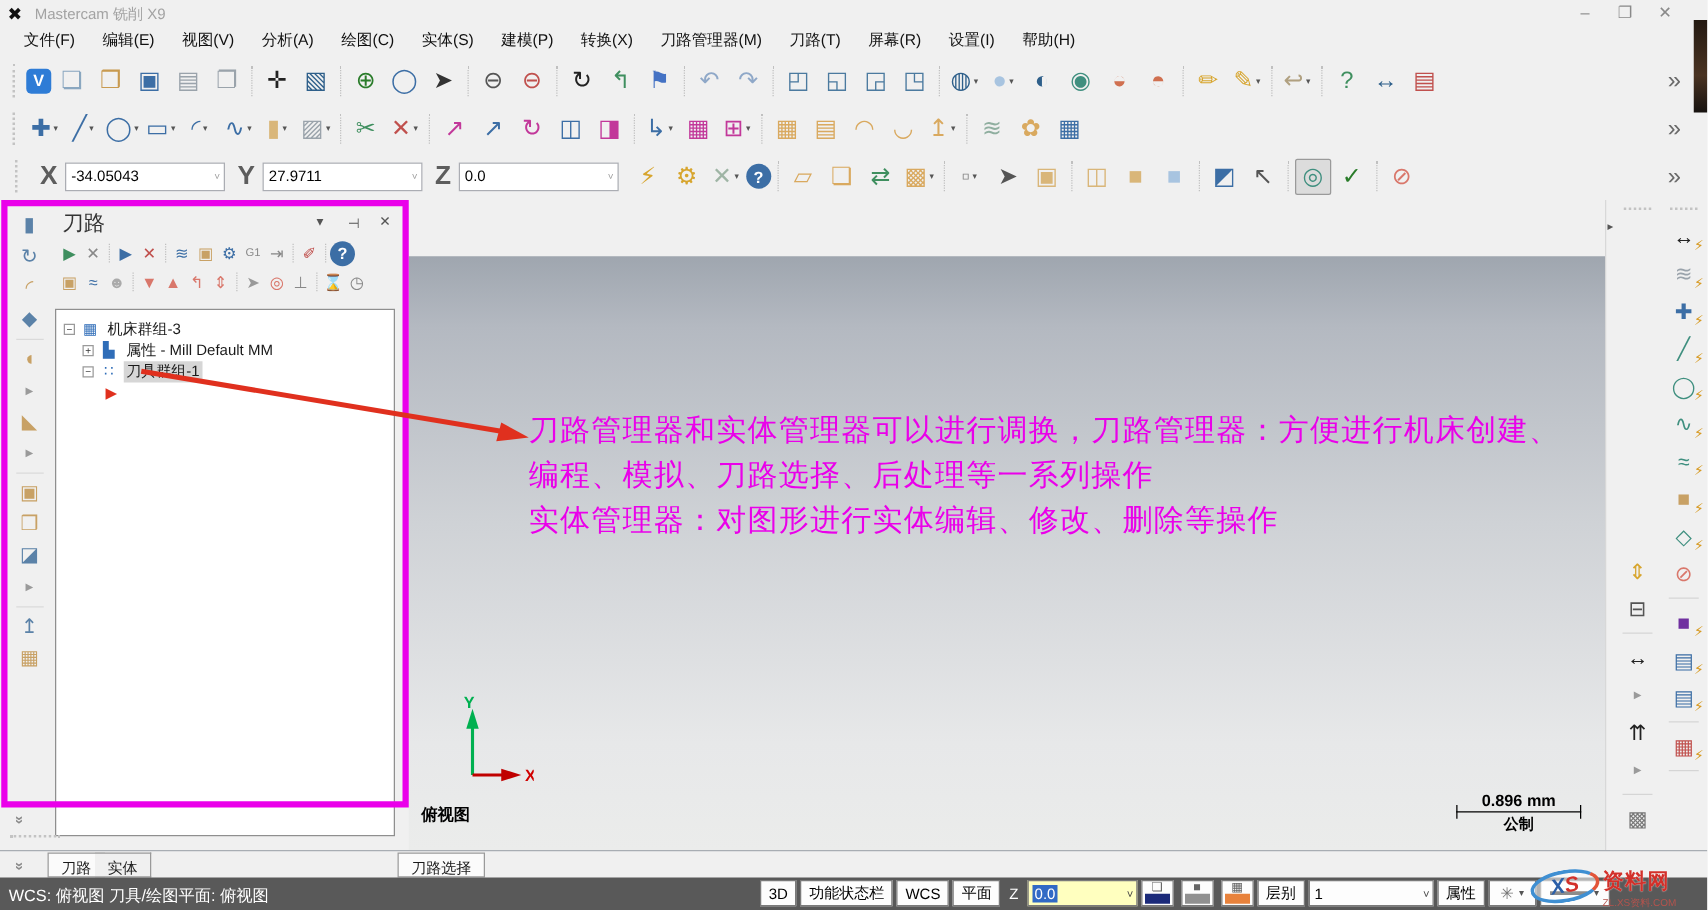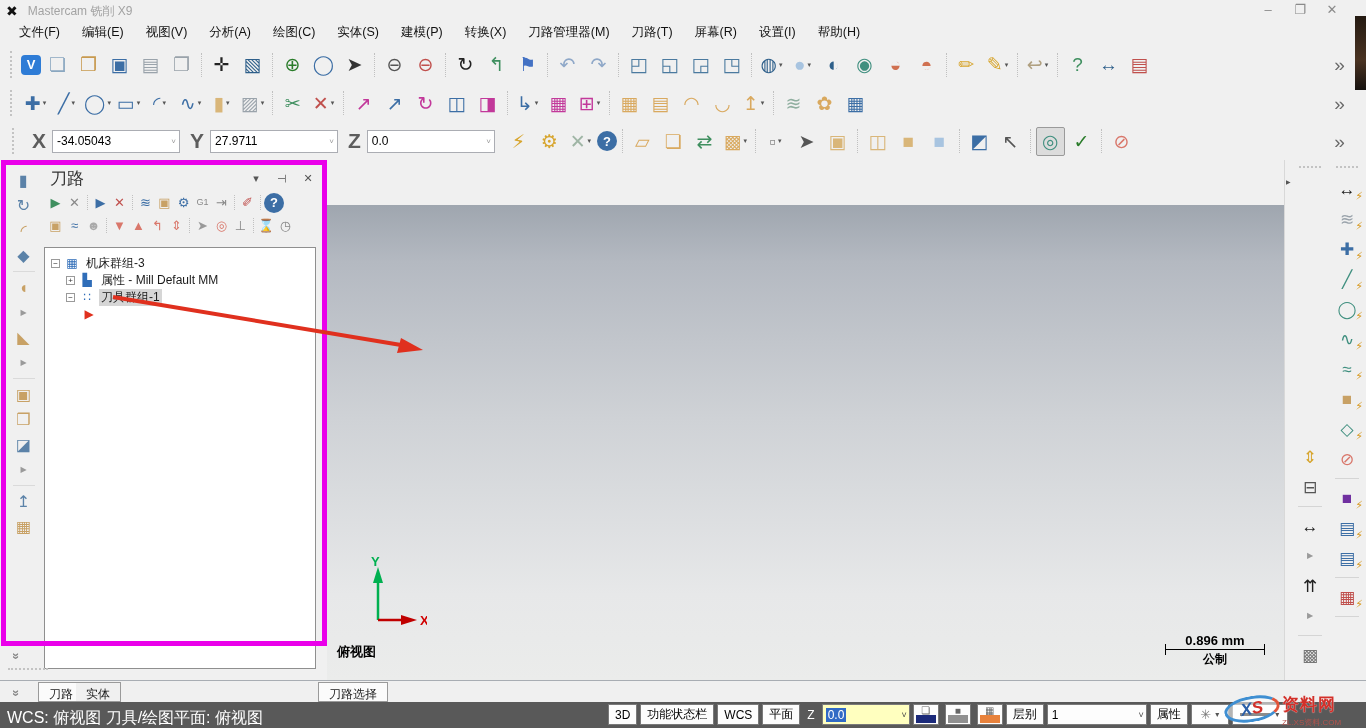--- a/index.html
+++ b/index.html
@@ -103,21 +103,21 @@
   .tabrow { position:absolute; left:0; top:680px; width:100%; height:22px; background:#f0f0f0; border-top:1px solid #a8adb3; }
   .chev2 { left:14px; top:4px; position:absolute; transform:rotate(90deg); color:#8a8a8a; font-weight:bold; letter-spacing:-2px; }
   .tab { position:absolute; top:1px; height:20px; padding:3px 10px 0; font-size:12px; border:1px solid #9a9a9a; background:#f0f0f0; }
   .tab.active { background:#fbfbfb; }
   .tab-toolpath { left:38px; }
   .tab-solids { left:76px; border-left:none; }
   .tab-viewsheet { left:318px; background:#fbfbfb; }
 
   
   .statusbar { position:absolute; left:0; top:702px; width:100%; height:26px; background:#595959; color:#fff; }
-  .sb-left { position:absolute; left:7px; top:6px; font-size:16px; }
+  .sb-left { position:absolute; left:7px; top:6px; font-size:13px; }
   .sb-right { position:absolute; left:608px; top:2px; display:flex; align-items:center; gap:3px; }
   .sbtn { height:21px; background:#fdfdfd; border:1px solid #7a7a7a; color:#000; display:flex; align-items:center; justify-content:center; padding:0 6px; font-size:12px; }
   .sb-zlabel { padding:0 4px; }
   .sb-zinput { width:88px; height:21px; background:#ffffbf; border:1px solid #7a7a7a; display:flex; align-items:center; position:relative; padding-left:3px; }
   .sb-zinput .sel { background:#316ac5; color:#fff; padding:0 2px; font-size:12px; }
   .sb-zinput .ddv, .sb-linput .ddv { position:absolute; right:2px; color:#444; font-size:9px; }
   .sb-swatch { width:26px; height:21px; background:#fdfdfd; border:1px solid #7a7a7a; position:relative; display:flex; justify-content:center; }
   .sb-swatch .si { font-size:10px; color:#666; line-height:12px; }
   .sb-swatch .sc { position:absolute; left:2px; right:2px; bottom:1px; height:8px; }
   .sb-linput { width:100px; height:21px; background:#fdfdfd; border:1px solid #7a7a7a; color:#000; display:flex; align-items:center; padding-left:4px; position:relative; font-size:12px; }
@@ -481,20 +481,25 @@
         </span>
         <span class="ticon" style="margin-left: auto; margin-right: 12px;">
           <span class="g" style="color: rgb(106, 106, 106);">»</span>
         </span>
       </span>
   </div>
 
   <div class="main">
 
     <div class="canvas">
+      <div class="annotation" id="annotation" style="color: rgb(234, 0, 234);">
+          <div>刀路管理器和实体管理器可以进行调换，刀路管理器：方便进行机床创建、</div>
+          <div>编程、模拟、刀路选择、后处理等一系列操作</div>
+          <div>实体管理器：对图形进行实体编辑、修改、删除等操作</div>
+        </div>
       <svg class="axes" width="70" height="75" viewBox="0 0 70 75">
         <line x1="21" y1="63" x2="21" y2="22" stroke="#00b050" stroke-width="2.5"></line>
         <polygon points="21,10 16,26 26,26" fill="#00b050"></polygon>
         <line x1="21" y1="63" x2="48" y2="63" stroke="#c00000" stroke-width="2.5"></line>
         <polygon points="60,63 44,58 44,68" fill="#c00000"></polygon>
         <text id="axis-y-label" x="14" y="9" fill="#00b050" font-size="13" font-weight="bold">Y</text>
         <text id="axis-x-label" x="63" y="68" fill="#d00000" font-size="13" font-weight="bold">X</text>
       </svg>
       <span class="view-label">俯视图</span>
       <div class="scalebar">

